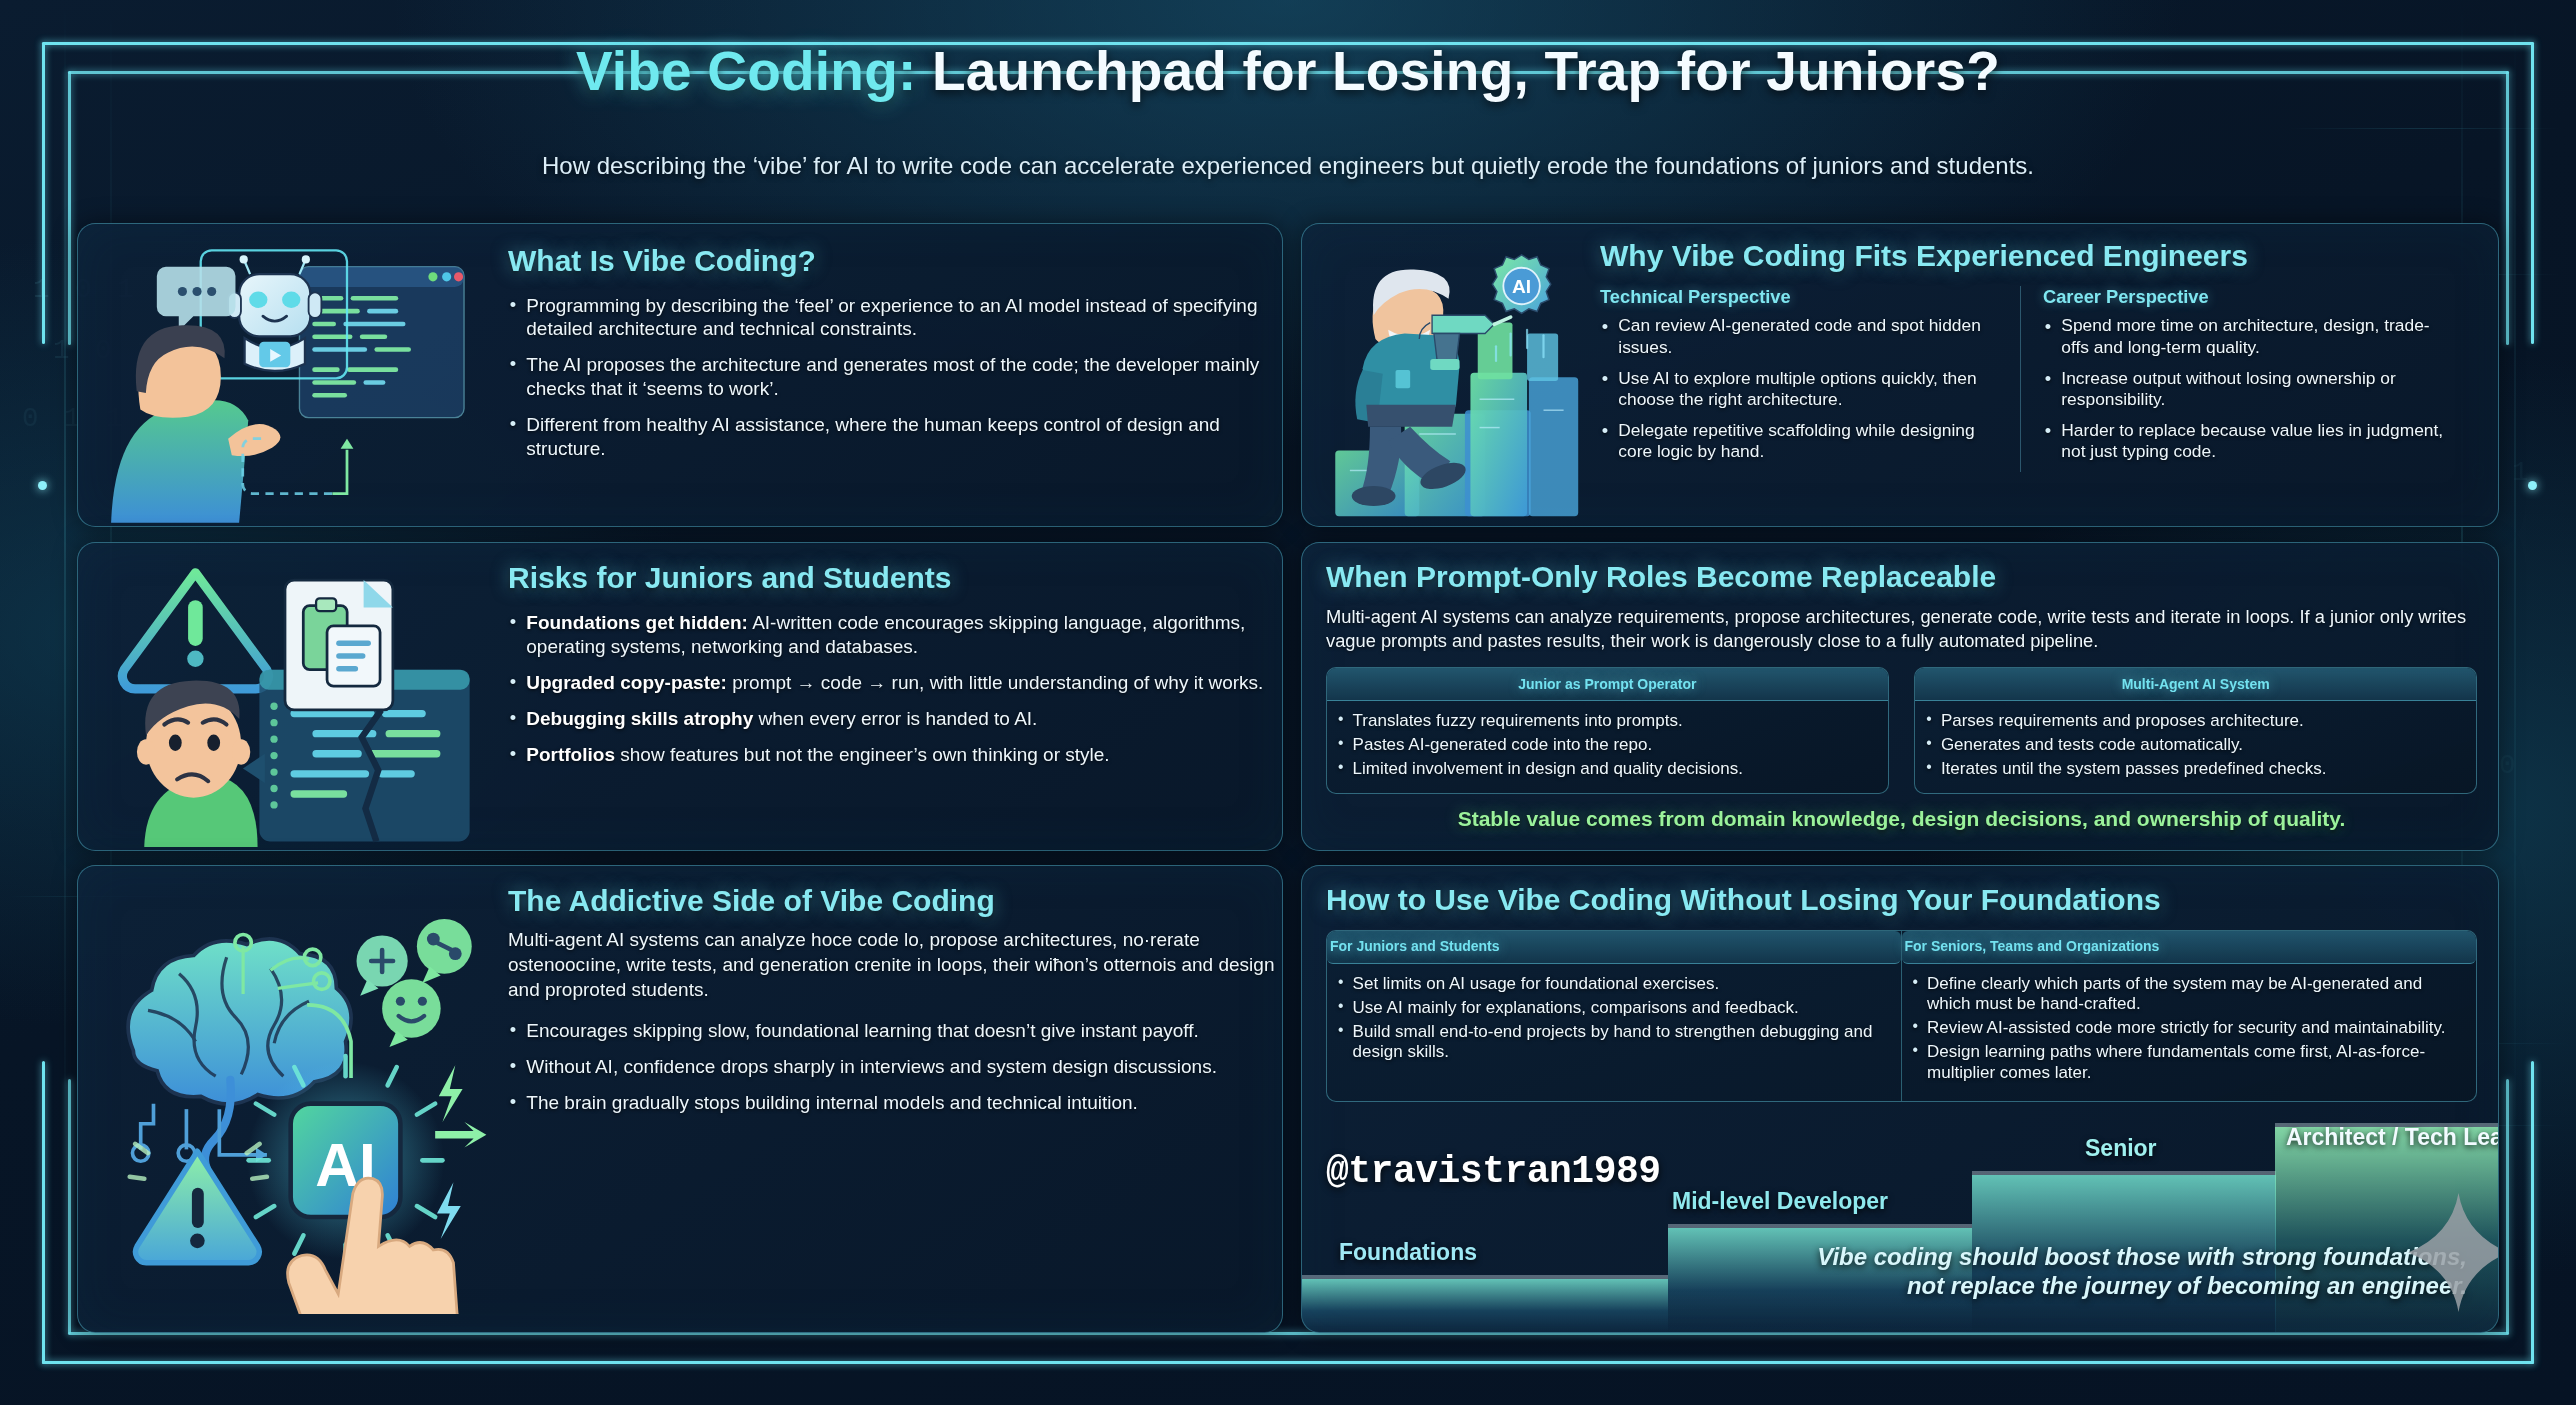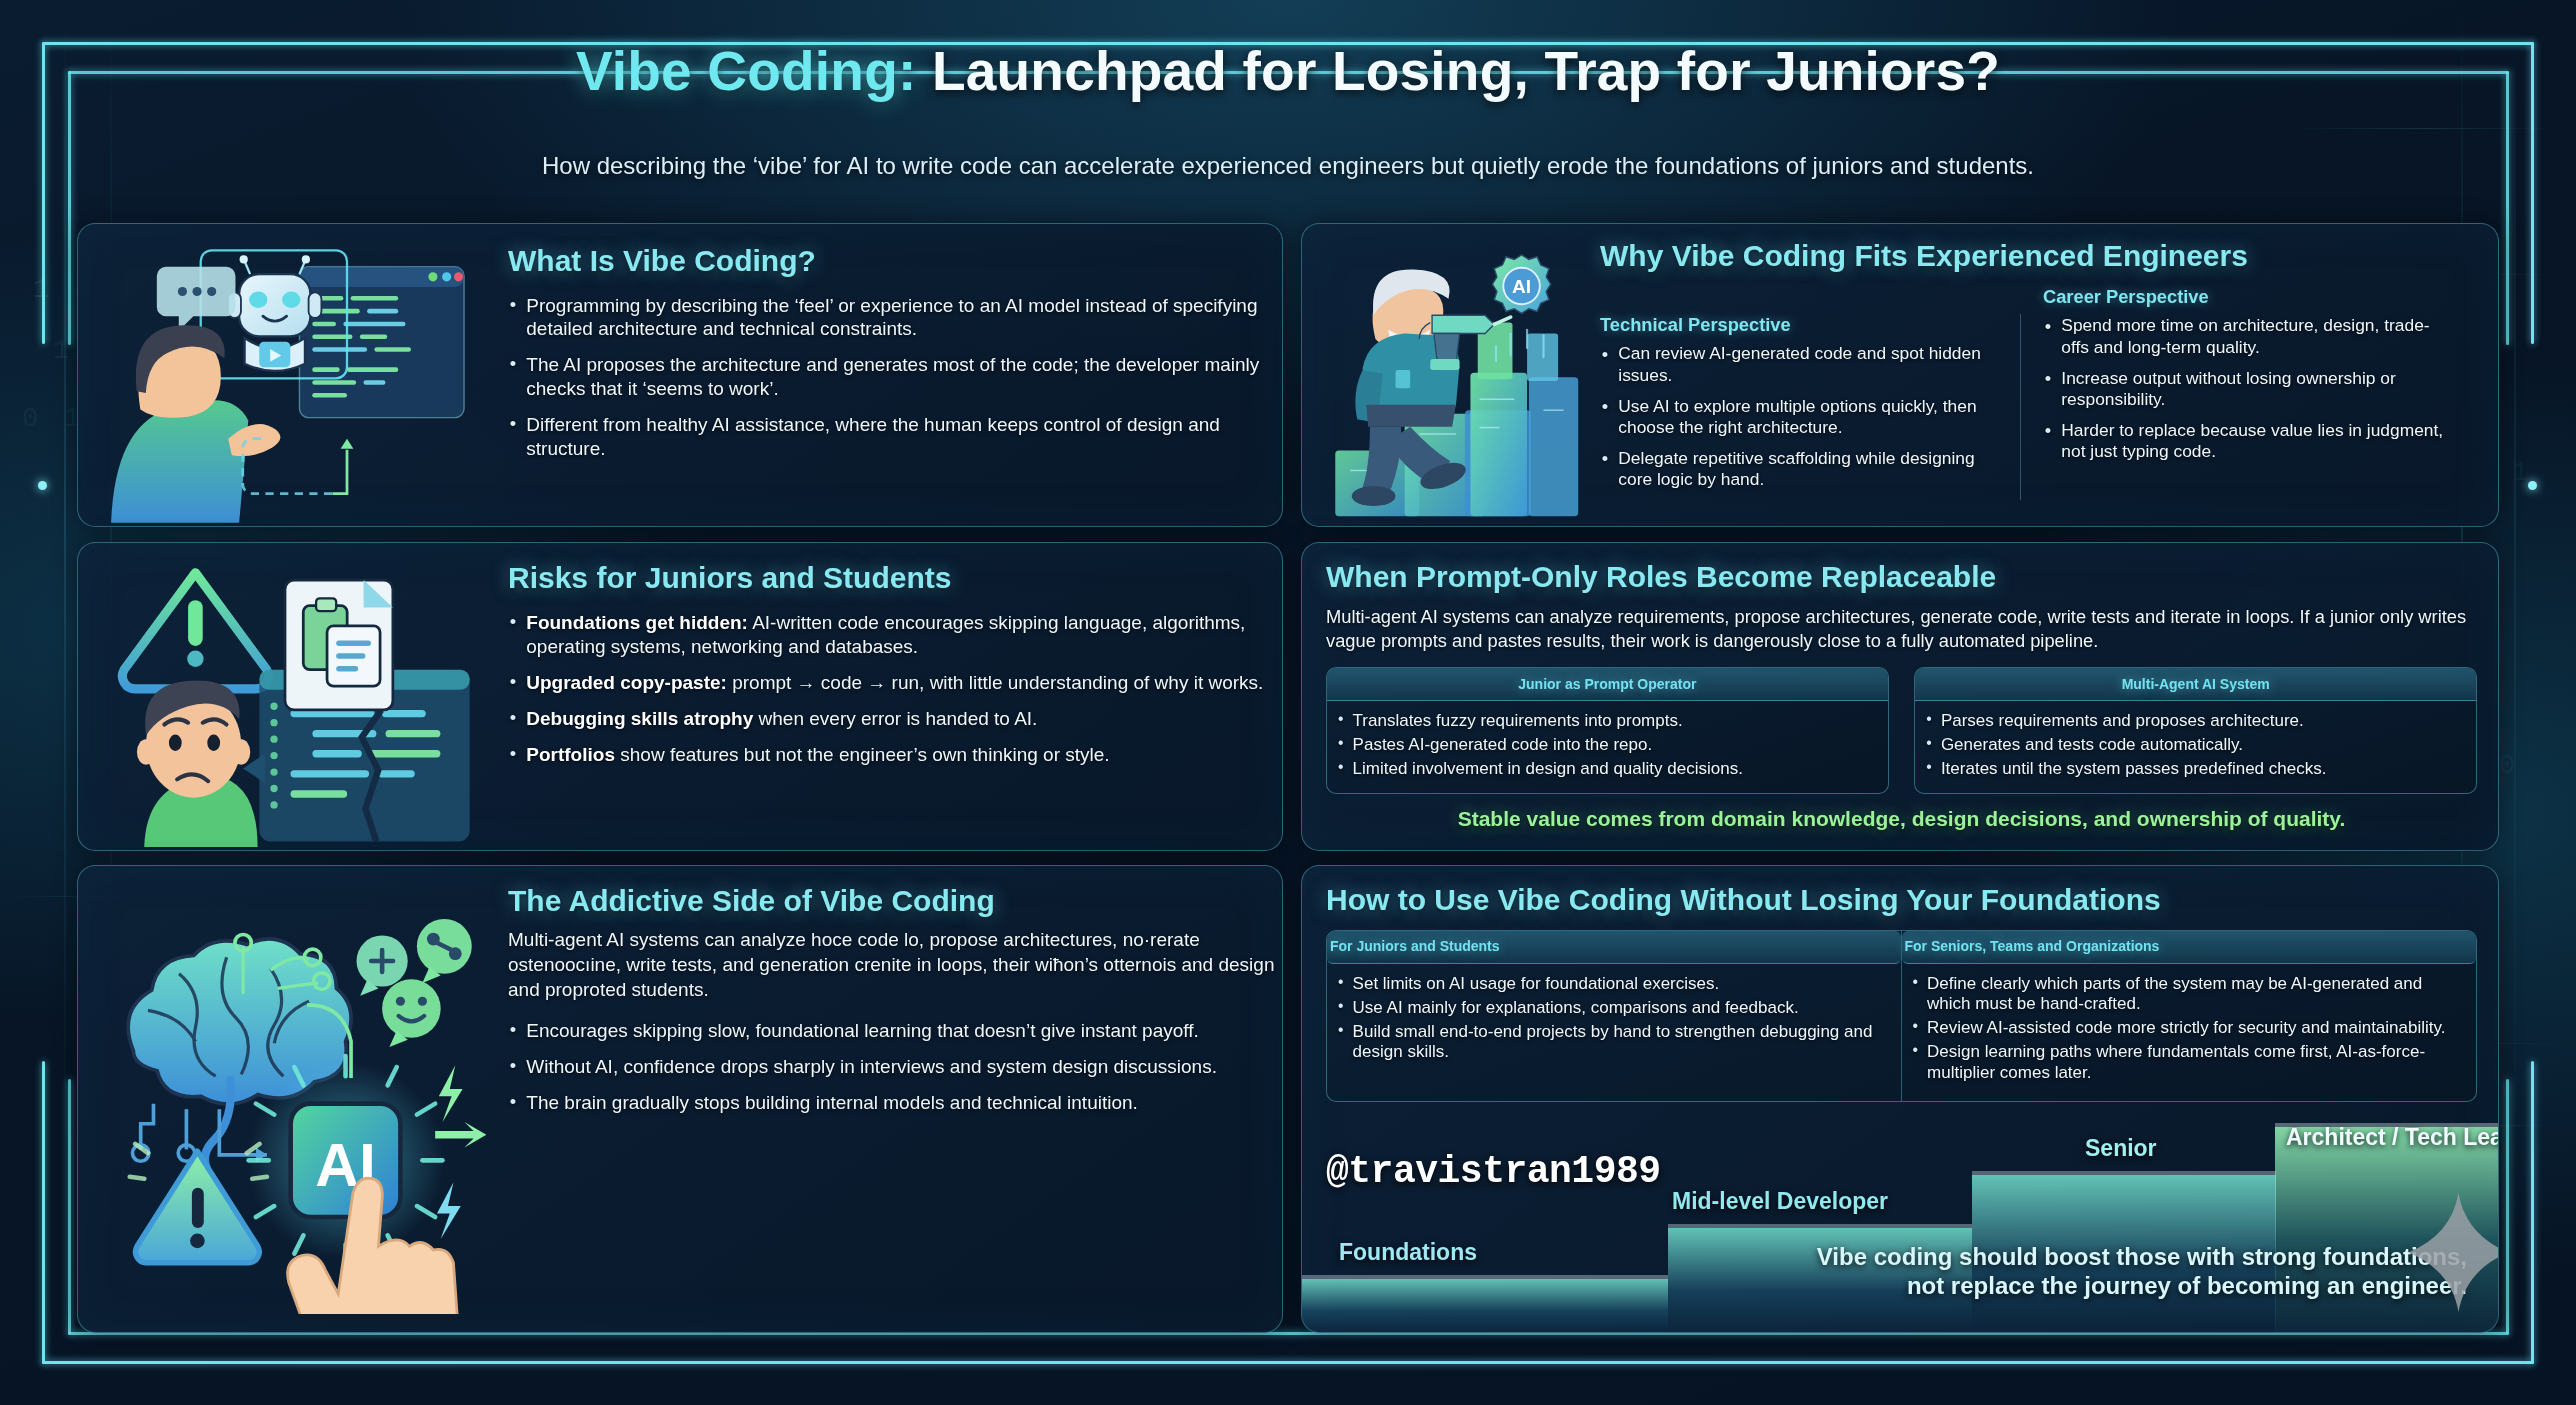--- a/index.html
+++ b/index.html
@@ -128,20 +128,21 @@
   }
   #handle {
     position:absolute; font-family:"Liberation Mono", monospace;
     font-weight:bold; color:#ffffff; font-size:38px; letter-spacing:-0.5px;
     text-shadow:0 1.8px 7.3px rgba(0,0,0,.85);
   }
   #closing {
     position:absolute; text-align:right; font-size:24px; font-weight:bold;
     color:#d8f6fb; line-height:1.24;
     text-shadow:0 1.8px 7.3px rgba(0,0,0,.9);
+    font-style:italic;
   }
   #sparkle { position:absolute; }
 
   
   .illus { position:absolute; }
   .sv { display:block; width:100%; height:100%; }
 </style>
 </head>
 <body>
 
@@ -326,21 +327,21 @@
             <line x1="230" y1="108" x2="230" y2="128"></line>
           <line x1="248" y1="114" x2="248" y2="138"></line>
             <line x1="196" y1="126" x2="196" y2="142"></line>
         </g>
       </svg>
     </div>
 
     <div style="position:absolute; left:298px; top:14.6px; width:884px;">
       <div class="ptitle">Why Vibe Coding Fits Experienced Engineers</div>
       <div style="display:flex; gap:0; margin-top:14.6px;">
-        <div style="width:421px; padding-right:20px; border-right:1.8px solid rgba(110,200,225,.35);margin-top:28px;">
+        <div style="width:421px; padding-right:20px; border-right:1.8px solid rgba(110,200,225,.35);">
           <div class="sub-h">Technical Perspective</div>
           <ul class="bl tight">
             <li>Can review AI-generated code and spot hidden issues.</li>
             <li>Use AI to explore multiple options quickly, then choose the right architecture.</li>
             <li>Delegate repetitive scaffolding while designing core logic by hand.</li>
           </ul>
         </div>
         <div style="width:430px; padding-left:22px;">
           <div class="sub-h">Career Perspective</div>
           <ul class="bl tight">

